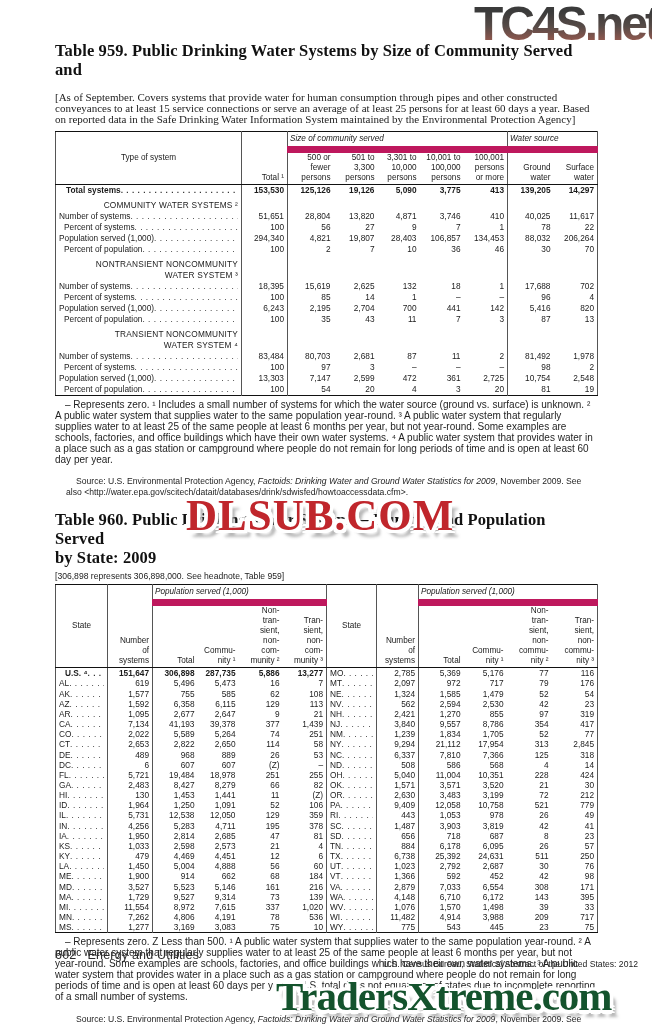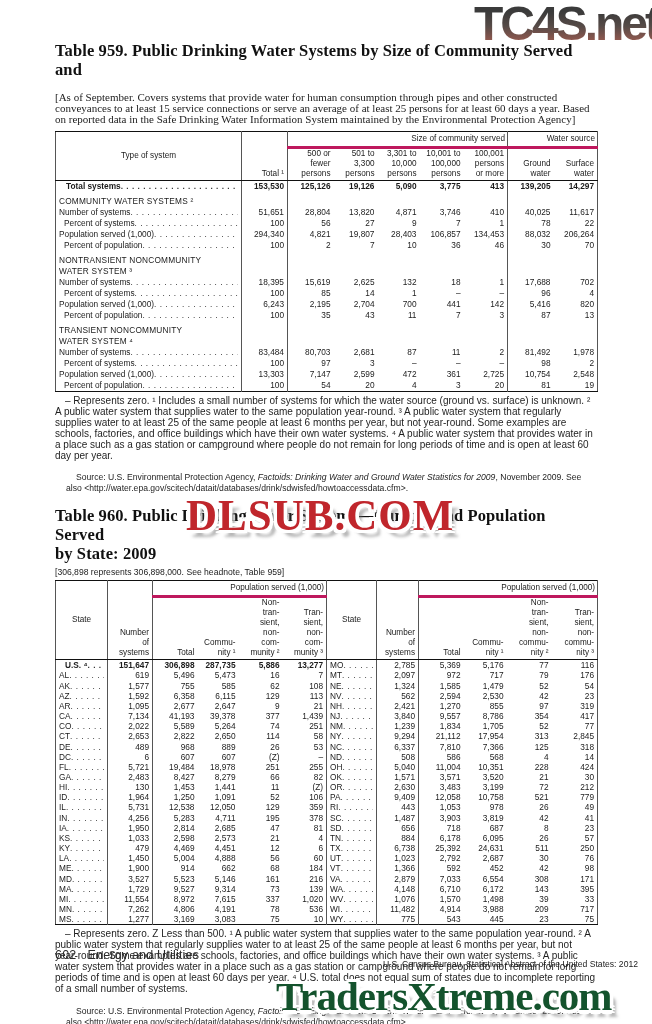--- a/index.html
+++ b/index.html
@@ -16,29 +16,29 @@
   .headnote2{font-size:8.6px;line-height:10px;margin:4px 0 3px 0;color:#222;}
 
   
   table{border-collapse:collapse;width:542px;table-layout:fixed;
         border-left:1px solid #555;border-right:1px solid #555;
         border-top:1.6px solid #111;border-bottom:1.6px solid #111;}
   th,td{padding:0 3px;font-weight:normal;font-size:8.3px;vertical-align:bottom;}
   #t959 td{line-height:11px;}
   #t960 td{line-height:10.15px;}
   th{line-height:10px;font-size:8.2px;color:#1b1b1b;}
-  .grp{text-align:right;border-bottom:3px solid #be185d;vertical-align:middle;padding:2px 2px;}
+  .grp{text-align:left;border-bottom:7px solid #be185d;vertical-align:middle;padding:2px 2px;font-style:italic;}
   .hb{border-bottom:1.5px solid #111;}
   .st-h{text-align:center;vertical-align:middle;}
   .num-h{text-align:right;vertical-align:bottom;padding-bottom:1px;}
   .type-h{text-align:center;vertical-align:middle;}
   .num{text-align:right;white-space:nowrap;}
   .bl{border-left:1px solid #555;}
   .bold{font-weight:bold;}
-  .sec{text-align:left;padding-top:4px;line-height:10.5px;letter-spacing:.2px;}
+  .sec{text-align:right;padding-top:4px;line-height:10.5px;letter-spacing:.2px;}
   .lbl{white-space:nowrap;overflow:hidden;}
   .lblwrap{display:flex;align-items:baseline;}
   .lt{white-space:nowrap;}
   .dots{flex:1 1 auto;overflow:hidden;white-space:nowrap;color:#333;}
   .dots::after{content:" . . . . . . . . . . . . . . . . . . . . . . . . . . . . . . . . . . . . . . . . .";letter-spacing:.5px;}
   .ind{padding-left:8px;}
   .pad{padding-left:10px;}
   .us{padding-left:9px;}
 
   

